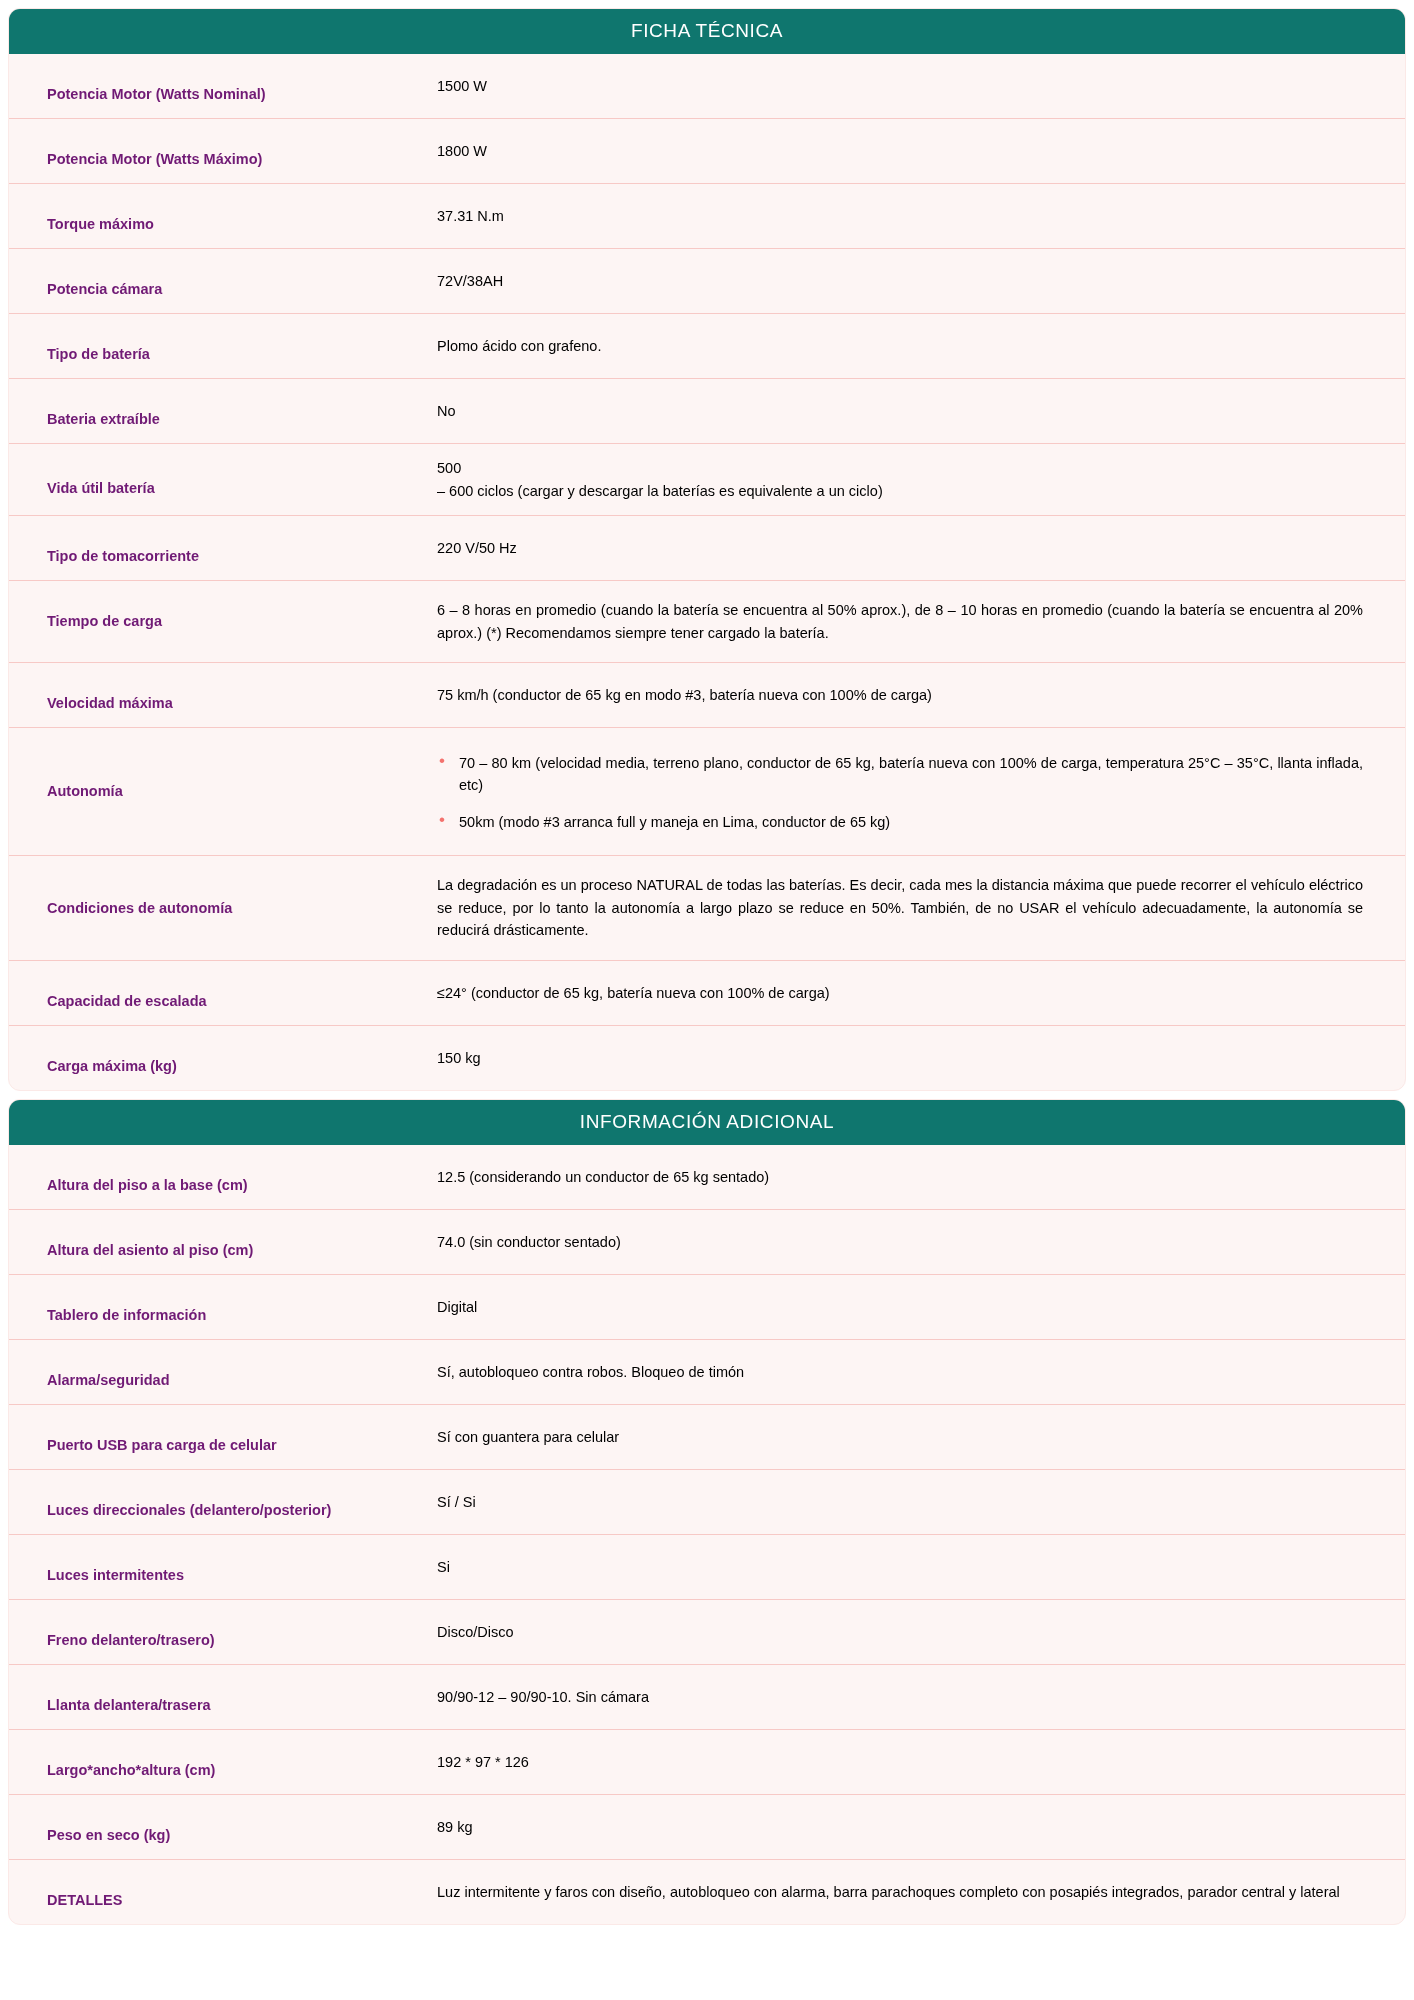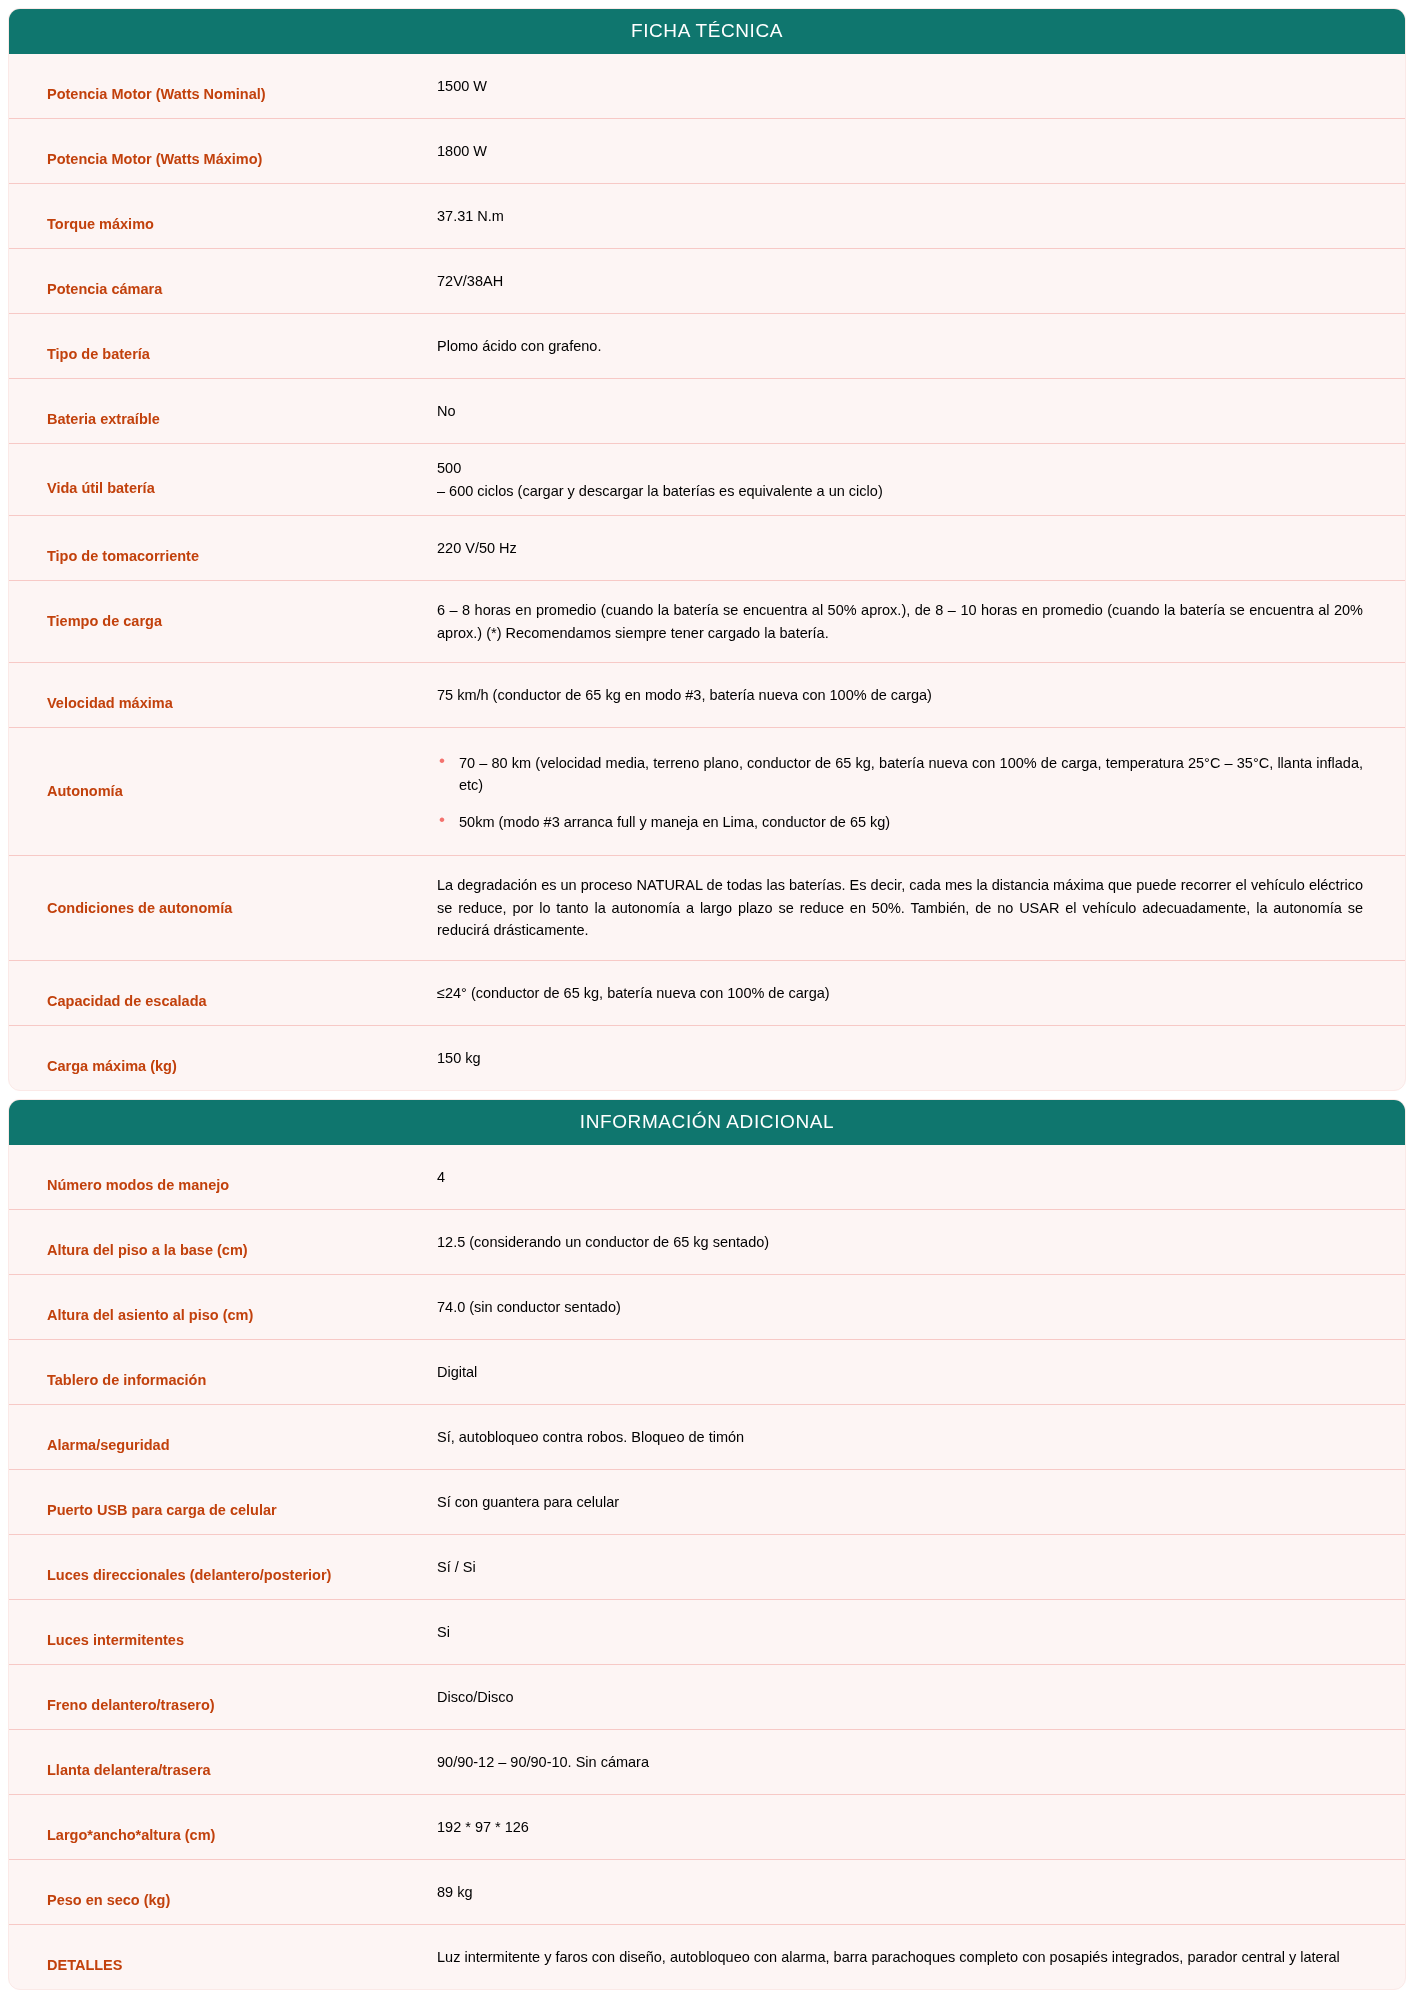--- a/index.html
+++ b/index.html
@@ -41,21 +41,21 @@
     border-bottom: 1px solid #f7c9c6;
   }
   table.spec-table tr:last-child {
     border-bottom: none;
   }
   td.k {
     width: 420px;
     padding: 30px 14px 13px 38px;
     font-size: 14.5px;
     font-weight: bold;
-    color: #c2410c;
+    color: #701a75;
     vertical-align: middle;
     line-height: 1.45;
   }
   td.v {
     padding: 13px 42px 13px 8px;
     font-size: 14.5px;
     color: #000000;
     vertical-align: middle;
     line-height: 1.55;
   }
@@ -162,24 +162,20 @@
               <td class="v">150 kg</td>
             </tr>
           </tbody>
         </table>
       </div>
       <div class="spec-card">
         <div class="card-header">INFORMACIÓN ADICIONAL</div>
         <table class="spec-table">
           <tbody>
             <tr>
-              <td class="k">Número modos de manejo</td>
-              <td class="v">4</td>
-            </tr>
-            <tr>
               <td class="k">Altura del piso a la base (cm)</td>
               <td class="v">12.5 (considerando un conductor de 65 kg sentado)</td>
             </tr>
             <tr>
               <td class="k">Altura del asiento al piso (cm)</td>
               <td class="v">74.0 (sin conductor sentado)</td>
             </tr>
             <tr>
               <td class="k">Tablero de información</td>
               <td class="v">Digital</td>

